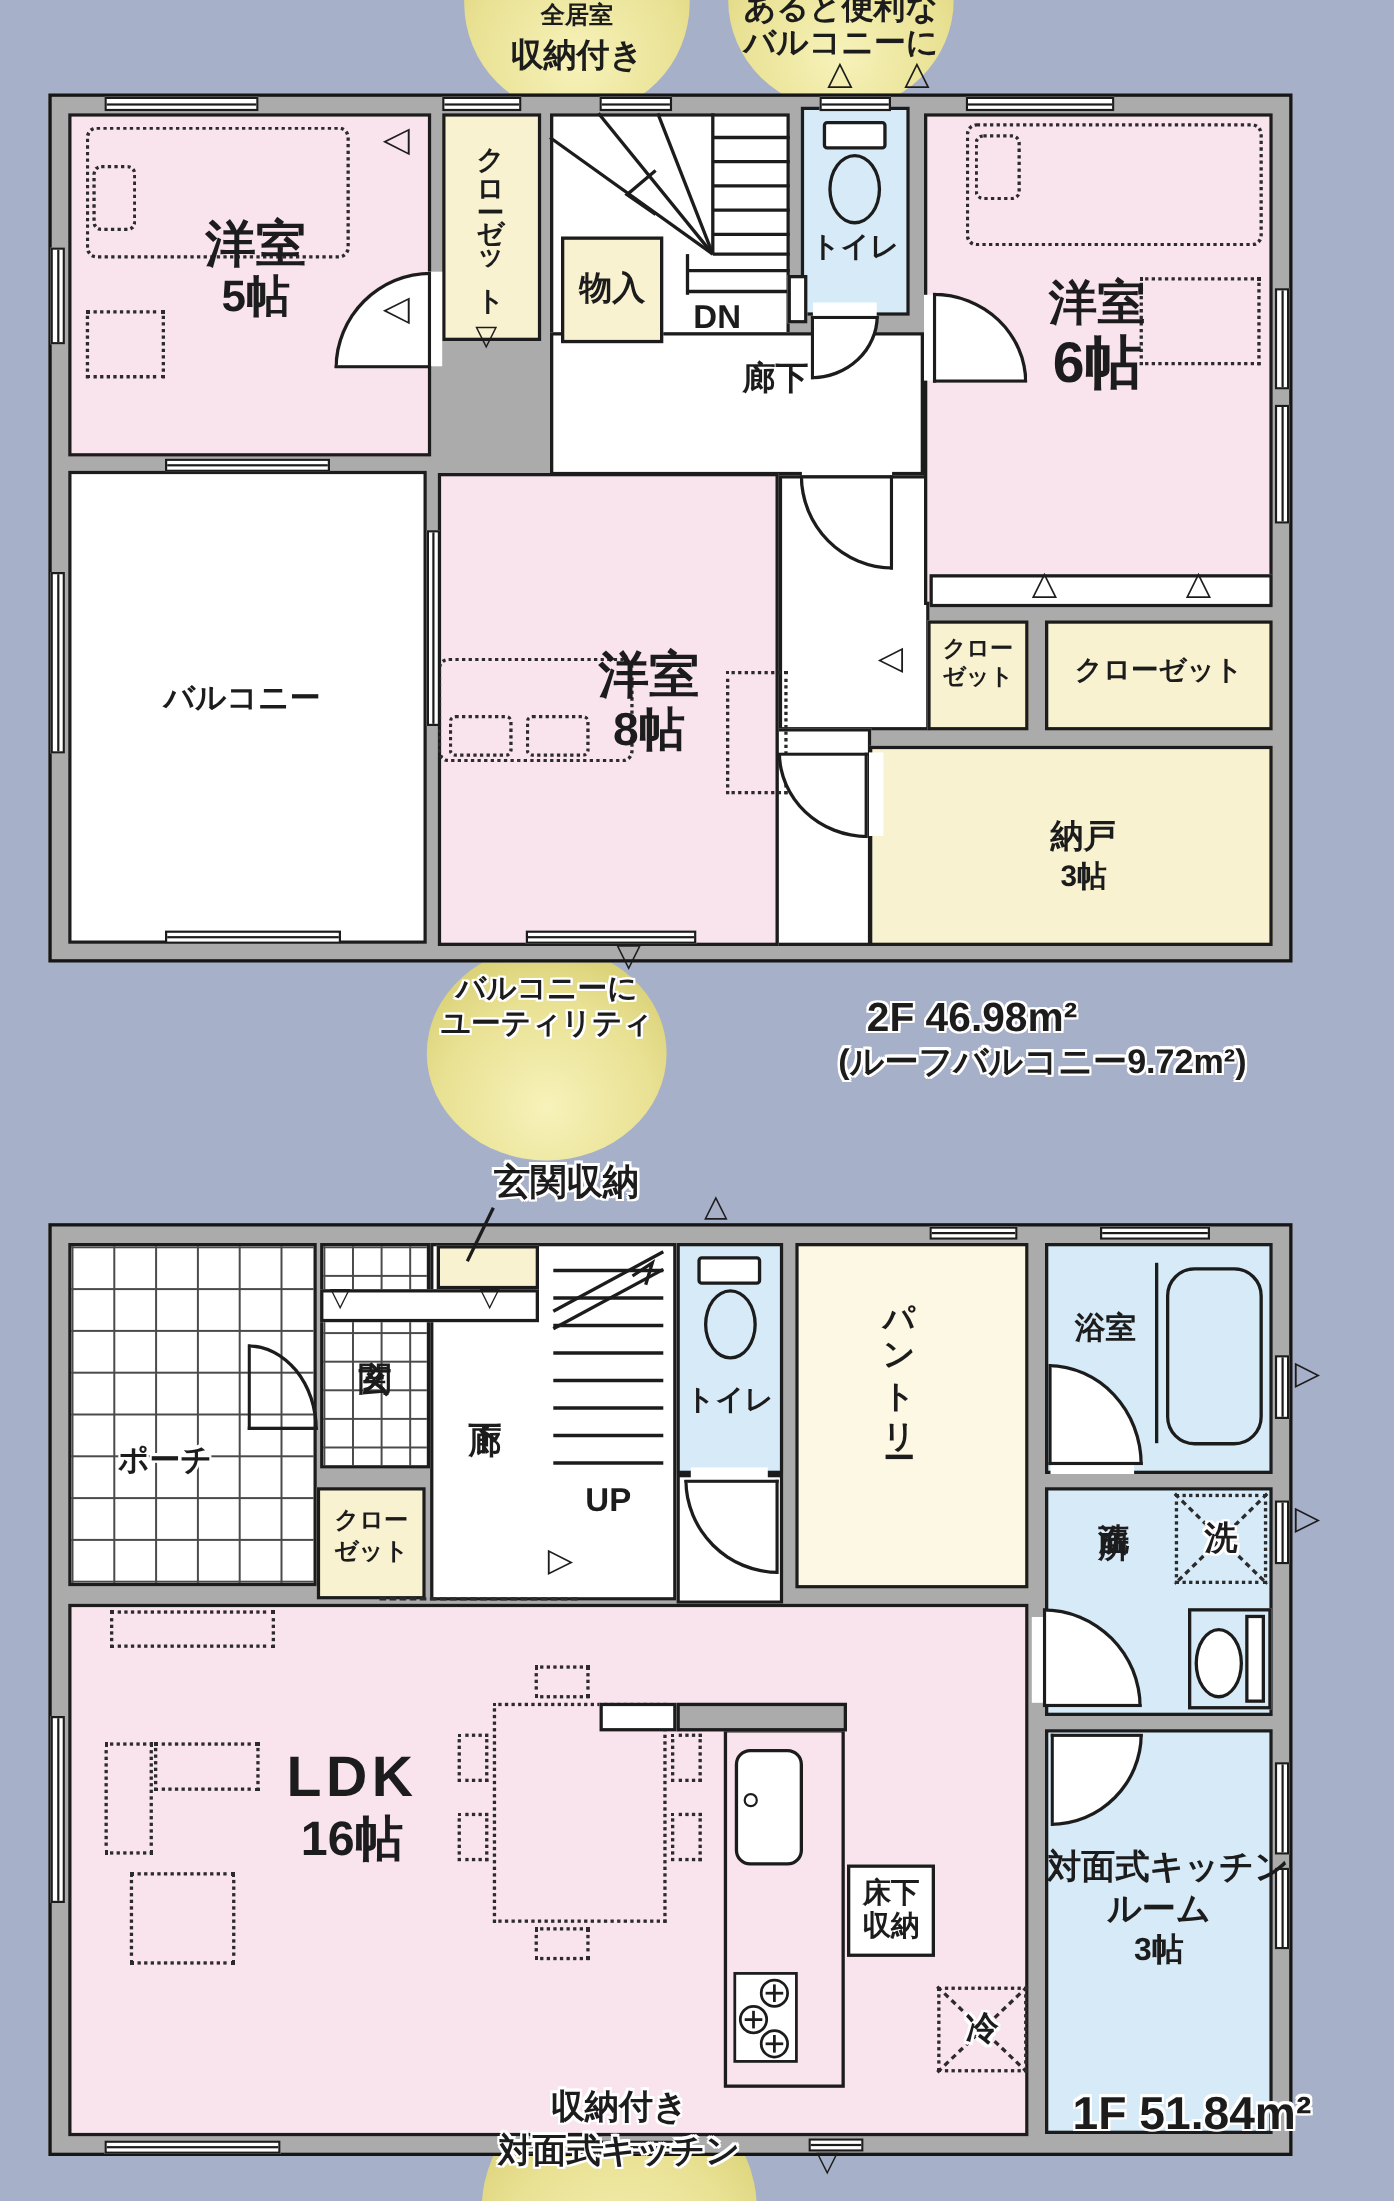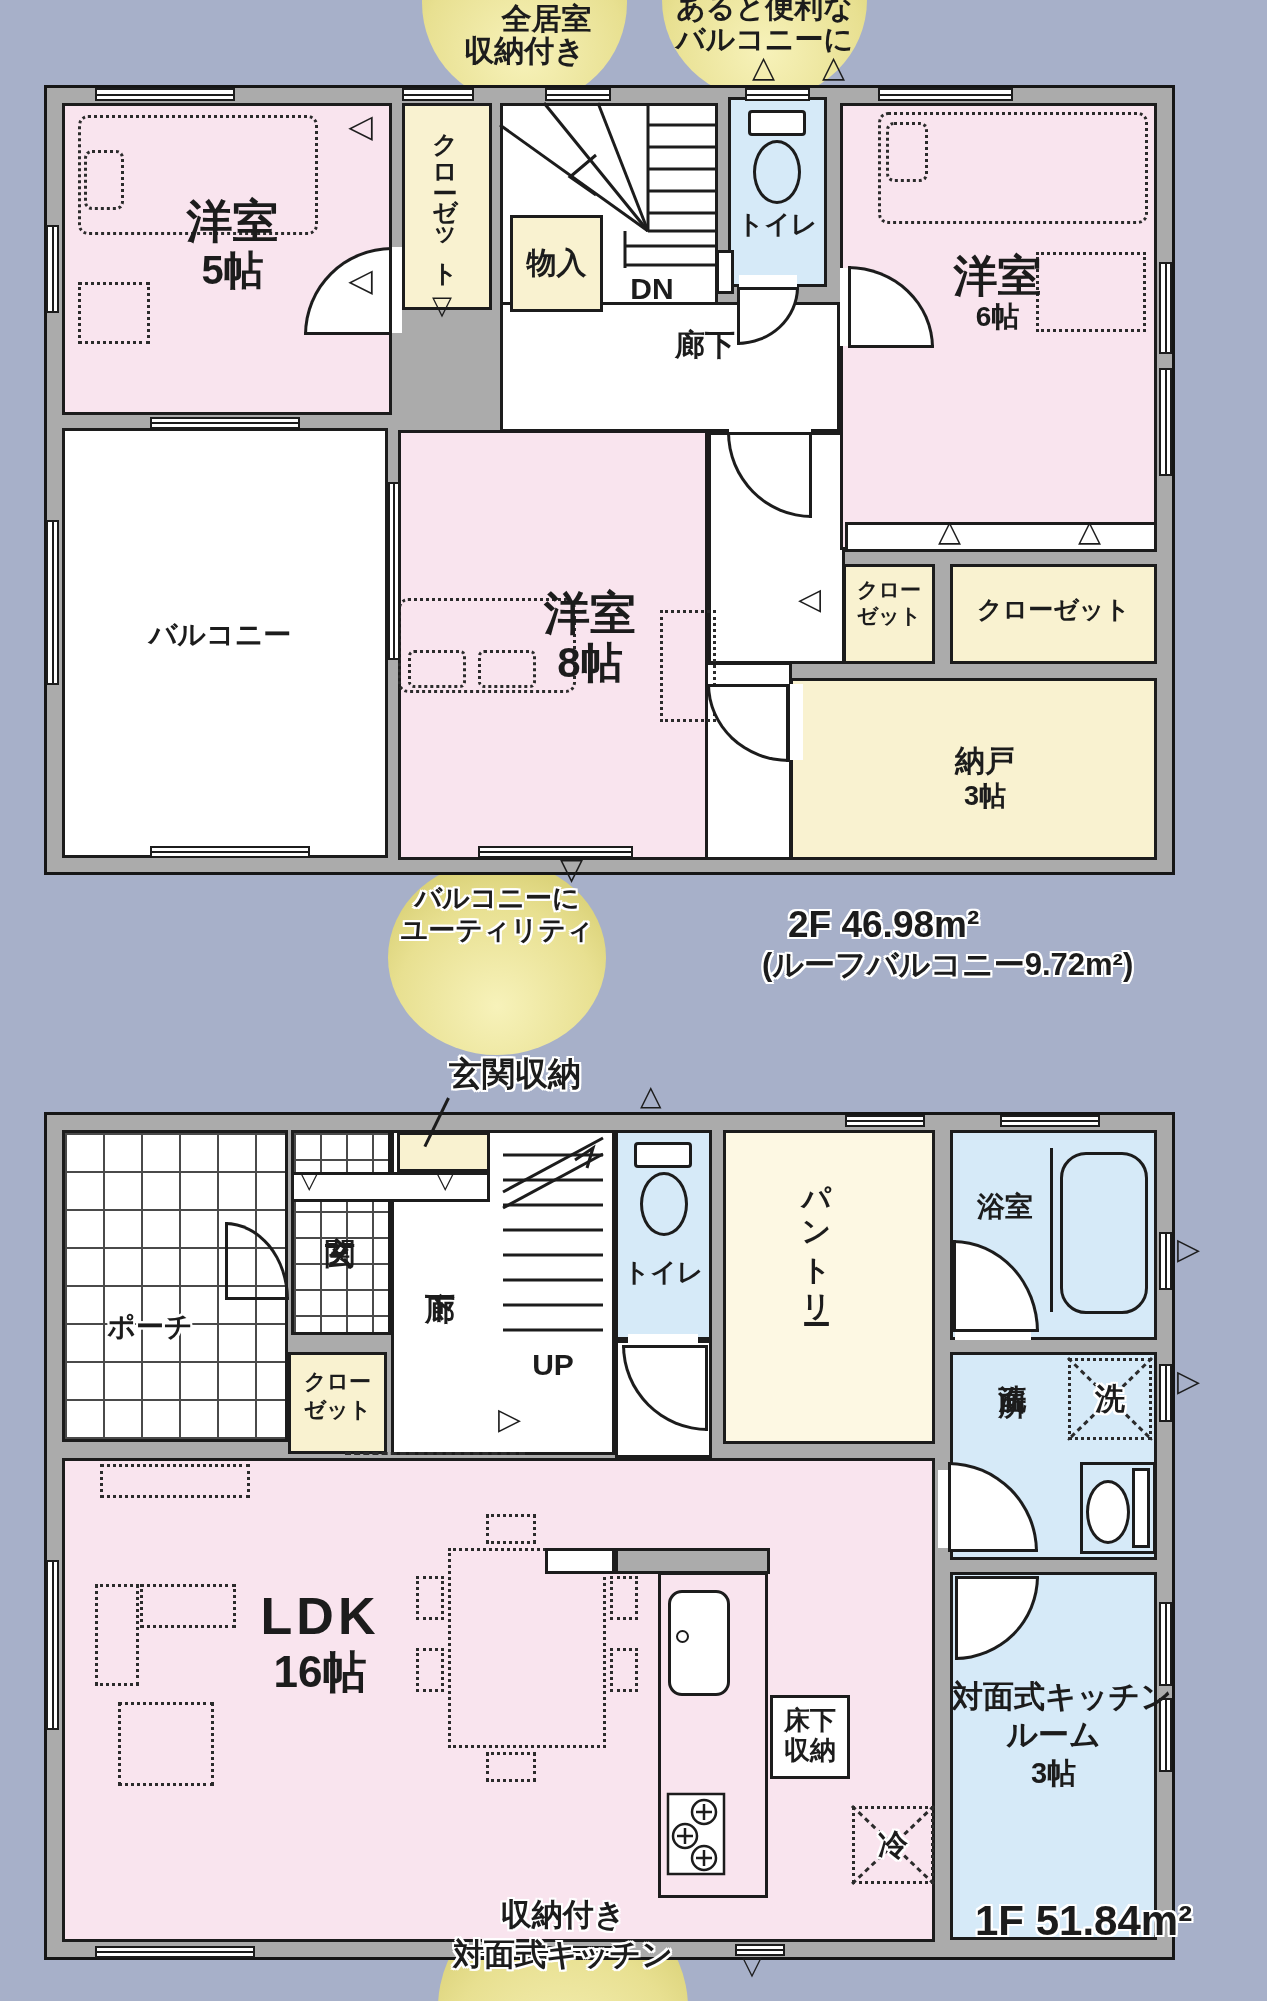--- a/index.html
+++ b/index.html
@@ -25,21 +25,21 @@
   .tri{position:absolute;z-index:14;font-weight:400;line-height:1}
   .badge{position:absolute;border-radius:50%;background:radial-gradient(circle at 50% 75%,#f7f2ba 0%,#e8e091 55%,#cdc460 100%);z-index:1}
   .fix{position:absolute;border:3px solid #1c1c1c;background:#fff;z-index:9}
   .ptr{position:absolute;width:3px;background:#1c1c1c;z-index:31;transform-origin:top center}
   svg.abs{z-index:9;overflow:visible}
 </style>
 </head>
 <body>
 
 <div class="badge" style="left:422px;top:-100px;width:205px;height:205px"></div>
-<div class="lbl" style="left:444px;top:2px;width:205px;font-size:30px">全居室</div>
+<div class="lbl" style="left:422px;top:2px;width:205px;font-size:22px">全居室</div>
 <div class="lbl" style="left:422px;top:34px;width:205px;font-size:30px">収納付き</div>
 
 <div class="badge" style="left:662px;top:-100px;width:205px;height:200px"></div>
 <div class="lbl" style="left:662px;top:-8px;width:205px;font-size:29px">あると便利な</div>
 <div class="lbl" style="left:662px;top:24px;width:205px;font-size:29px">バルコニーに</div>
 
 <div class="plan" style="left:44px;top:85px;width:1131px;height:790px"></div>
 
 <div class="room white" style="left:500px;top:103px;width:218px;height:240px"></div>
 <div class="room white" style="left:500px;top:302px;width:340px;height:130px"></div>
@@ -128,21 +128,21 @@
 <div class="tri" style="left:1078px;top:516px;font-size:30px">△</div>
 
 <div class="lbl" style="left:120px;top:196px;width:225px;font-size:46px">洋室</div>
 <div class="lbl" style="left:120px;top:248px;width:225px;font-size:40px">5帖</div>
 <div class="lbl vlbl" style="left:431px;top:116px;font-size:25px">クローゼット</div>
 <div class="lbl" style="left:510px;top:246px;width:93px;font-size:30px">物入</div>
 <div class="lbl" style="left:612px;top:272px;width:80px;font-size:30px;font-weight:600">DN</div>
 <div class="lbl" style="left:735px;top:210px;width:85px;font-size:26px">トイレ</div>
 <div class="lbl" style="left:655px;top:328px;width:100px;font-size:30px">廊下</div>
 <div class="lbl" style="left:880px;top:252px;width:235px;font-size:44px">洋室</div>
-<div class="lbl" style="left:880px;top:302px;width:235px;font-size:28px">6帖</div>
+<div class="lbl" style="left:880px;top:302px;width:235px;font-size:52px">6帖</div>
 <div class="lbl" style="left:140px;top:620px;width:160px;font-size:28px">バルコニー</div>
 <div class="lbl" style="left:470px;top:588px;width:240px;font-size:46px">洋室</div>
 <div class="lbl" style="left:470px;top:640px;width:240px;font-size:42px">8帖</div>
 <div class="lbl" style="left:845px;top:578px;width:88px;font-size:21px">クロー</div>
 <div class="lbl" style="left:845px;top:604px;width:88px;font-size:21px">ゼット</div>
 <div class="lbl" style="left:952px;top:596px;width:203px;font-size:25px">クローゼット</div>
 <div class="lbl" style="left:865px;top:744px;width:240px;font-size:30px">納戸</div>
 <div class="lbl" style="left:865px;top:782px;width:240px;font-size:27px">3帖</div>
 
 <div class="badge" style="left:388px;top:860px;width:218px;height:195px"></div>

